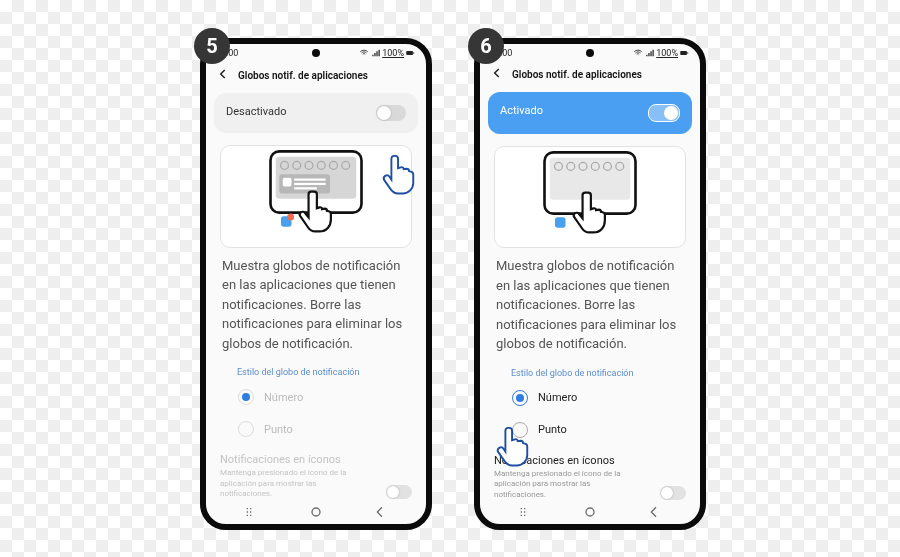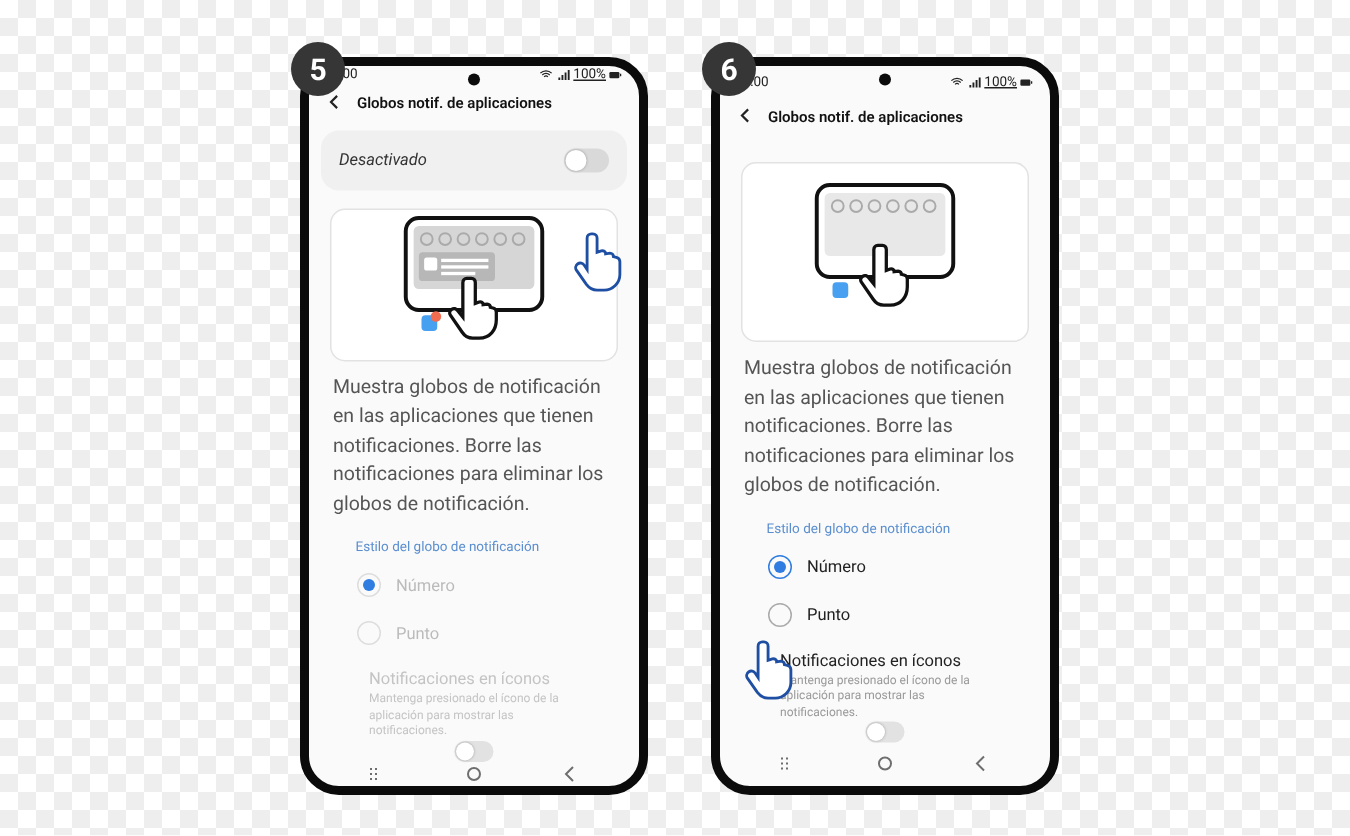--- a/index.html
+++ b/index.html
@@ -27,40 +27,40 @@
     background:#fafafa;position:relative;overflow:hidden;box-sizing:border-box;
   }
   .screen{position:absolute;inset:0;display:flex;flex-direction:column;}
   .camera{position:absolute;top:5px;left:50%;transform:translateX(-50%);width:8px;height:8px;border-radius:50%;background:#0b0b0b;}
   .statusbar{height:22px;display:flex;justify-content:space-between;align-items:center;padding:0 10px;font-size:9px;color:#222;}
   .statusbar .right{display:flex;gap:0;align-items:center;text-decoration:underline;}
   .sb-ico{width:12px;height:10px;}
   .header{display:flex;align-items:center;gap:8px;padding:4px 10px 8px 10px;}
   .back-ico svg{width:14px;height:14px;}
   .title{font-size:10px;font-weight:600;color:#111;}
-  .main-toggle{margin:0 8px;border-radius:12px;display:flex;align-items:center;justify-content:space-between;padding:12px 12px;font-size:11px;font-style:italic;}
+  .main-toggle{margin:0 8px;border-radius:12px;display:flex;align-items:flex-start;justify-content:space-between;padding:12px 12px;font-size:11px;}
   .main-toggle.off{background:#f0f0f0;color:#333;}
   .main-toggle.on{background:#4b9ff2;color:#fff;}
   .switch{width:30px;height:16px;border-radius:8px;position:relative;}
   .switch.off{background:#d9d9d9;}
   .switch.on{background:#ffffff55;border:1px solid #fff;}
   .switch .knob{position:absolute;width:14px;height:14px;border-radius:50%;top:1px;}
   .switch.off .knob{left:1px;background:#fff;box-shadow:0 0 2px rgba(0,0,0,.3);}
   .switch.on .knob{right:1px;background:#fff;}
   .illus{margin:12px 14px 8px;height:122px;border:1px solid #e2e2e2;border-radius:10px;display:flex;align-items:center;justify-content:center;background:#fff;}
   .illus svg{width:140px;height:100px;}
   .desc{font-size:13px;line-height:1.5;color:#555;padding:0 16px 8px 16px;}
   .section-label{font-size:9px;color:#5a8ecf;padding:6px 31px 4px;}
   .radio-row{display:flex;align-items:center;gap:10px;padding:8px 32px;font-size:11px;color:#222;}
   .radio{width:14px;height:14px;border-radius:50%;border:1.5px solid #aaa;position:relative;flex-shrink:0;}
   .radio.checked{border-color:#2f7de1;}
   .radio.checked::after{content:"";position:absolute;inset:3px;border-radius:50%;background:#2f7de1;}
   .dis .radio{border-color:#ddd;}
   .dis{color:#bbb;}
-  .opt-block{margin:8px 14px 0;display:flex;justify-content:space-between;align-items:center;gap:1px;flex-direction:column;}
+  .opt-block{margin:8px 14px 0;display:flex;justify-content:space-between;align-items:flex-end;gap:1px;}
   .opt-title{font-size:11px;color:#222;}
   .opt-sub{font-size:8px;color:#999;margin-top:2px;max-width:140px;line-height:1.3;}
   .opt-block.disabled .opt-title,.opt-block.disabled .opt-sub{color:#c4c4c4;}
   .sm-switch{width:26px;height:14px;border-radius:7px;background:#e2e2e2;position:relative;flex-shrink:0;}
   .sm-switch::after{content:"";position:absolute;width:12px;height:12px;border-radius:50%;background:#fff;top:1px;left:1px;box-shadow:0 0 2px rgba(0,0,0,.3);}
   .navbar{margin-top:auto;height:30px;display:flex;justify-content:space-around;align-items:center;padding:0 14px;}
   .navbar svg{width:16px;height:16px;opacity:.7;}
   .hand{position:absolute;width:38px;height:46px;z-index:20;}
   .hand svg{width:100%;height:100%;}
 </style>
@@ -203,20 +203,26 @@
 
         <div class="header">
           <span class="back-ico">
             <svg viewBox="0 0 24 24" fill="none" stroke="#222" stroke-width="2.5">
                 <path d="M15 5l-7 7 7 7"></path>
               </svg>
           </span>
           <span class="title">Globos notif. de aplicaciones</span>
         </div>
 
+        <div class="main-toggle on">
+          <span>Activado</span>
+          <span class="switch on">
+              <span class="knob"></span>
+            </span>
+        </div>
 
         <div class="illus">
           <svg viewBox="0 0 160 110">
             <rect x="28" y="4" width="104" height="70" rx="10" fill="#fff" stroke="#111" stroke-width="3"></rect>
             <rect x="34" y="10" width="92" height="48" rx="4" fill="#e8e8e8"></rect>
             <circle cx="44" cy="20" r="4.5" fill="none" stroke="#aaa" stroke-width="1.5"></circle>
             <circle cx="58" cy="20" r="4.5" fill="none" stroke="#aaa" stroke-width="1.5"></circle>
             <circle cx="72" cy="20" r="4.5" fill="none" stroke="#aaa" stroke-width="1.5"></circle>
             <circle cx="86" cy="20" r="4.5" fill="none" stroke="#aaa" stroke-width="1.5"></circle>
             <circle cx="100" cy="20" r="4.5" fill="none" stroke="#aaa" stroke-width="1.5"></circle>

